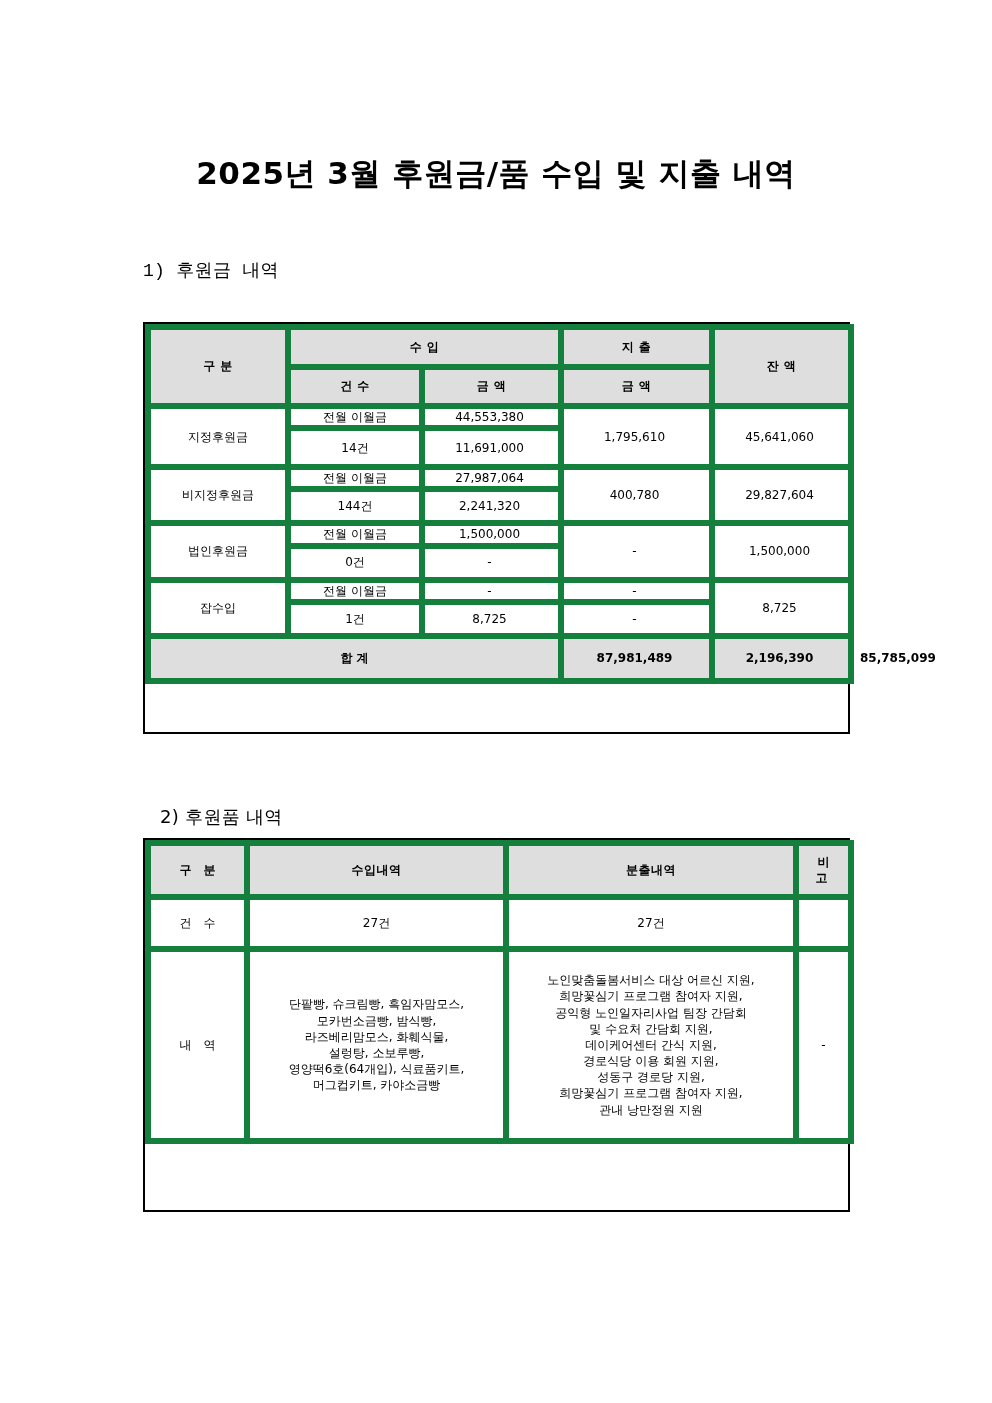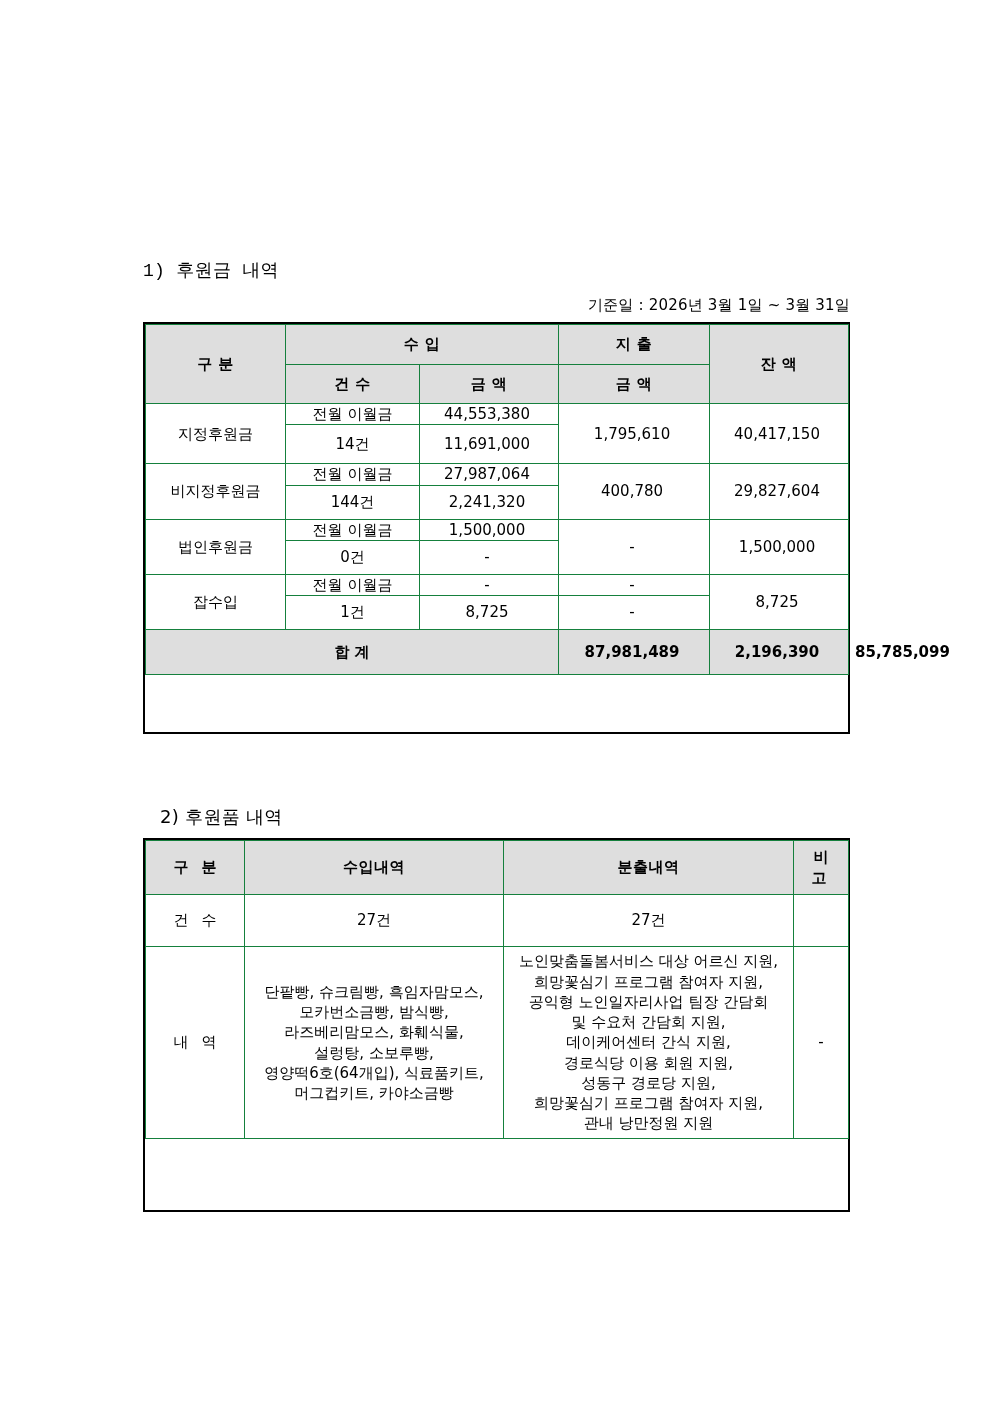--- a/index.html
+++ b/index.html
@@ -61,24 +61,24 @@
   }
 
   
   table.doc-table {
     position: absolute;
     border-collapse: collapse;
     table-layout: fixed;
     background: #ffffff;
   }
   table.doc-table td {
-    border: 1px solid #15803d;
+    border: 6px solid #15803d;
     text-align: center;
     vertical-align: middle;
-    font-size: 15px;
+    font-size: 12px;
     padding: 0 6px;
     line-height: 1.35;
     box-sizing: border-box;
   }
   .hdr {
     background: #dedede;
     font-weight: bold;
     letter-spacing: 0.5px;
   }
   .num {
@@ -112,24 +112,24 @@
     white-space: pre-line;
     line-height: 1.62;
     font-size: 14.5px;
   }
 </style>
 </head>
 <body>
 
 <div class="page">
 
+  <div class="doc-title">2025년 3월 후원금/품 수입 및 지출 내역</div>
 
   <div class="section-heading" id="sec1-heading">1) 후원금 내역</div>
 
-  <div class="basis-date">기준일 : 2026년 3월 1일 ~ 3월 31일</div>
 
   <div class="tbl-wrap" id="wrap-t1">
     <table class="doc-table" id="table-donation-cash">
       <colgroup>
         <col style="width:140px">
         <col style="width:134px">
         <col style="width:139px">
         <col style="width:151px">
         <col style="width:139px">
       </colgroup>
@@ -146,21 +146,21 @@
           <td class="hdr" style="height:39px">건     수</td>
           <td class="hdr" style="height:39px">금     액</td>
           <td class="hdr" style="height:39px">금     액</td>
         </tr>
 
         <tr>
           <td rowspan="2" style="height:39px">지정후원금</td>
           <td>전월 이월금</td>
           <td class="num">44,553,380</td>
           <td class="num" rowspan="2">1,795,610</td>
-          <td class="num" rowspan="2">40,417,150</td>
+          <td class="num" rowspan="2">45,641,060</td>
         </tr>
         <tr>
           <td style="height:39px">14건</td>
           <td class="num">11,691,000</td>
         </tr>
 
         <tr>
           <td rowspan="2" style="height:35px">비지정후원금</td>
           <td>전월 이월금</td>
           <td class="num">27,987,064</td>

